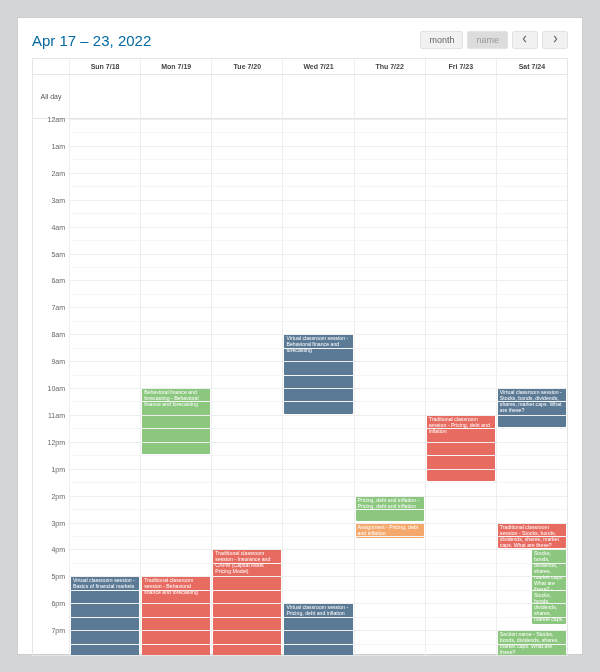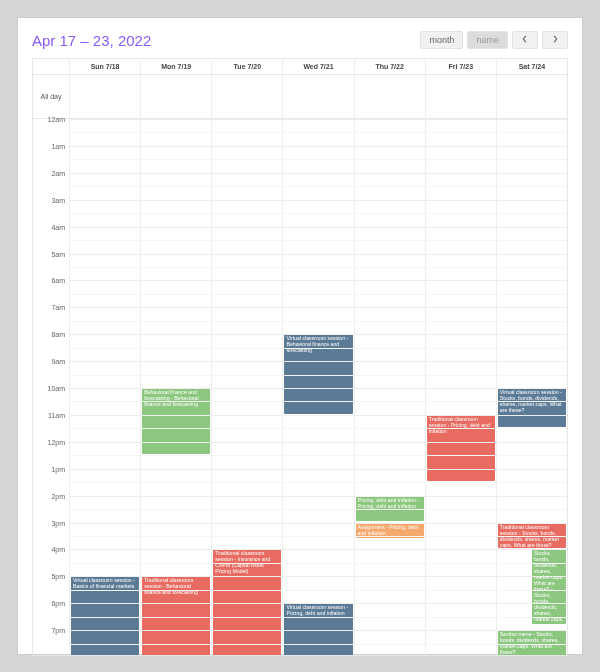--- a/index.html
+++ b/index.html
@@ -20,21 +20,21 @@
     box-shadow: 0 0 0 1px rgba(0,0,0,0.04);
   }
   .toolbar {
     display: flex;
     justify-content: space-between;
     align-items: center;
     height: 28px;
   }
   .title {
     font-size: 15px;
-    color: #8b5cf6;
+    color: #0369a1;
   }
   .controls { display: flex; gap: 4px; }
   .btn {
     font-size: 9px;
     color: #666;
     background: #f1f1f1;
     border: 1px solid #e2e2e2;
     border-radius: 2px;
     padding: 3px 8px;
     cursor: pointer;

